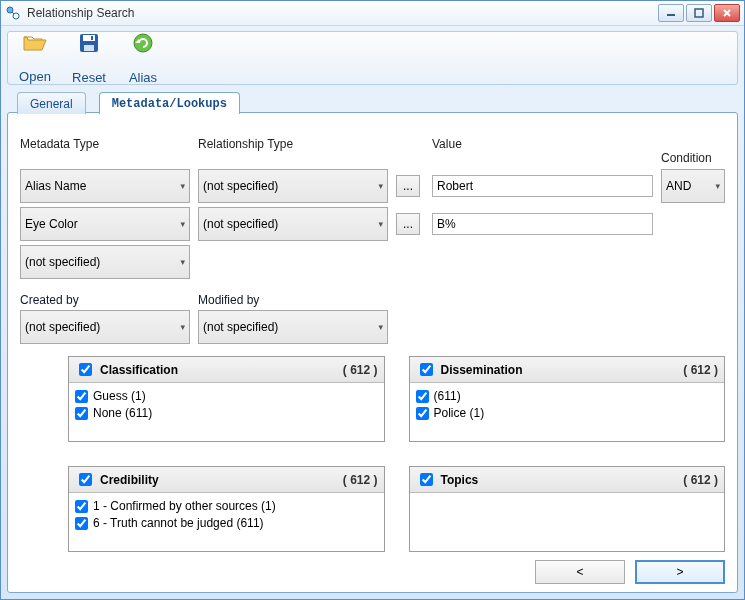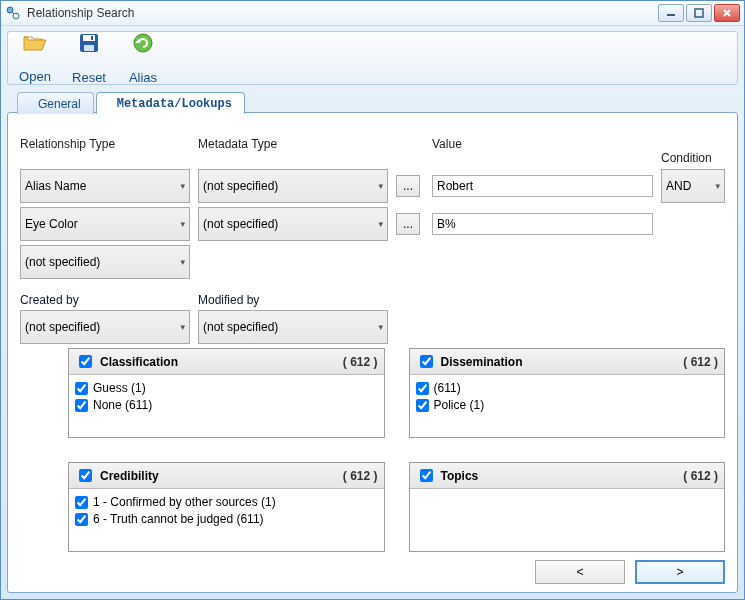--- a/index.html
+++ b/index.html
@@ -10,33 +10,33 @@
   .titlebar .title { flex: 1; color: #333; }
   .winbtns { display: flex; gap: 2px; }
   .winbtn { width: 26px; height: 18px; border: 1px solid #8ea9c8; background: linear-gradient(#f7fbff,#d7e6f5); border-radius: 2px; display:flex; align-items:center; justify-content:center; color:#3a5a7a; font-size:10px; }
   .winbtn.close { background: linear-gradient(#f7a7a0,#d9534f); border-color:#b0403a; color:#fff; }
   .content-outer { flex:1; padding: 5px 6px 6px 6px; background: linear-gradient(#e9f2fb,#d6e7f7); display:flex; flex-direction:column; }
   .toolbar { height: 54px; background: linear-gradient(#fdfdfd,#e8f1fa); border:1px solid #b7cde3; border-radius:3px; margin-bottom:4px; display:flex; align-items:center; padding:2px 6px; gap:12px;}
   .tbtn { display:flex; flex-direction:column; align-items:center; justify-content:center; width:42px; height:48px; cursor:pointer; border-radius:3px; color:#1a4e8a;}
   .tbtn .ticon { width:28px; height:28px; display:flex; align-items:center; justify-content:center; }
   .tbtn .tlabel { font-size:13px; margin-top:15px; }
   .tabstrip { height:24px; display:flex; align-items:flex-end; padding-left:10px; position:relative; z-index:2;}
-  .tab { padding:4px 12px 3px 20px; border:1px solid #9fb8d3; border-bottom:none; background:linear-gradient(#f3f8fd,#d9e8f6); border-radius:4px 4px 0 0; margin-right:2px; color:#1a4e8a; cursor:pointer; position:relative; top:1px;}
+  .tab { padding:4px 12px 3px 12px; border:1px solid #9fb8d3; border-bottom:none; background:linear-gradient(#f3f8fd,#d9e8f6); border-radius:4px 4px 0 0; margin-right:13px; color:#1a4e8a; cursor:pointer; position:relative; top:1px;}
   .tab.active { background:#fff; font-weight:bold; border-color:#7fa8d0; z-index:3; top:1px; box-shadow:0 -1px 0 #fff inset;font-family:Liberation Mono, monospace;}
   .tabpage { flex:1; background:#fff; border:1px solid #7fa8d0; border-radius:3px; margin-top:-1px; padding:10px 12px 8px 12px; display:flex; flex-direction:column; position:relative;}
   .col { display:flex; flex-direction:column; }
   .lbl { color:#0f172a; margin-bottom:3px;}
   .combo { height:34px; background:linear-gradient(#f2f2f2,#e7e7e7); border:1px solid #a9a9a9; display:flex; align-items:center; padding:0 4px; justify-content:space-between; cursor:pointer;}
   .combo .caret { font-size:9px; color:#555; }
   .txt { height:22px; border:1px solid #b0b0b0; background:#fff; padding:0 4px; width:100%; }
   .btn-ell { width:24px; height:22px; border:1px solid #a9a9a9; background:linear-gradient(#f7f7f7,#e7e7e7); display:flex; align-items:center; justify-content:center; cursor:pointer;}
   .filters-top { display:grid; grid-template-columns: 170px 190px 28px 1fr 64px; column-gap:8px; row-gap:4px; align-items:center;}
   .filters-top .hdr { font-weight:normal; color:#222; }
   .created-row { display:grid; grid-template-columns: 170px 190px; column-gap:8px; margin-top:14px;}
-  .panels { display:grid; grid-template-columns:1fr 1fr; grid-template-rows:1fr 1fr; gap:24px; margin-top:4px; flex:1; min-height:0;padding-left:48px;}
+  .panels { display:grid; grid-template-columns:1fr 1fr; grid-template-rows:1fr 1fr; gap:24px; margin-top:12px; flex:1; min-height:0;padding-left:48px;}
   .panel { border:1px solid #9c9c9c; display:flex; flex-direction:column; background:#fff; min-height:0;}
   .panel-hdr { background:linear-gradient(#f4f4f4,#e5e5e5); border-bottom:1px solid #bcbcbc; padding:3px 6px; display:flex; align-items:center; justify-content:space-between;}
   .panel-hdr .pleft { display:flex; align-items:center; gap:5px; font-weight:bold;}
   .panel-body { padding:6px; overflow:auto; flex:1;}
   .chk { display:flex; align-items:center; gap:5px; margin-bottom:3px;}
   .chk input { width:13px; height:13px; margin:0;}
   .count { font-weight:bold; color:#333;}
   .footer { display:flex; justify-content:flex-end; gap:10px; padding-top:8px;}
   .navbtn { width:90px; height:24px; border:1px solid #a9a9a9; background:linear-gradient(#fbfbfb,#eaeaea); display:flex; align-items:center; justify-content:center; cursor:pointer;}
   .navbtn.primary { border:2px solid #4a8ed6; background:linear-gradient(#f4faff,#dfeefc);}
@@ -109,22 +109,22 @@
     </div>
 
     <div class="tabstrip">
       <div class="tab">General</div>
       <div class="tab active">Metadata/Lookups</div>
     </div>
 
     <div class="tabpage">
 
       <div class="filters-top">
+        <div class="hdr">Metadata Type</div>
         <div class="hdr">Relationship Type</div>
-        <div class="hdr">Metadata Type</div>
         <div></div>
         <div class="hdr">Value</div>
         <div class="hdr" style="text-align:left;margin-top:28px;">Condition</div>
 
         <div class="combo">
             <span>Alias Name</span>
             <span class="caret">▾</span>
           </div>
         <div class="combo">
             <span>(not specified)</span>

